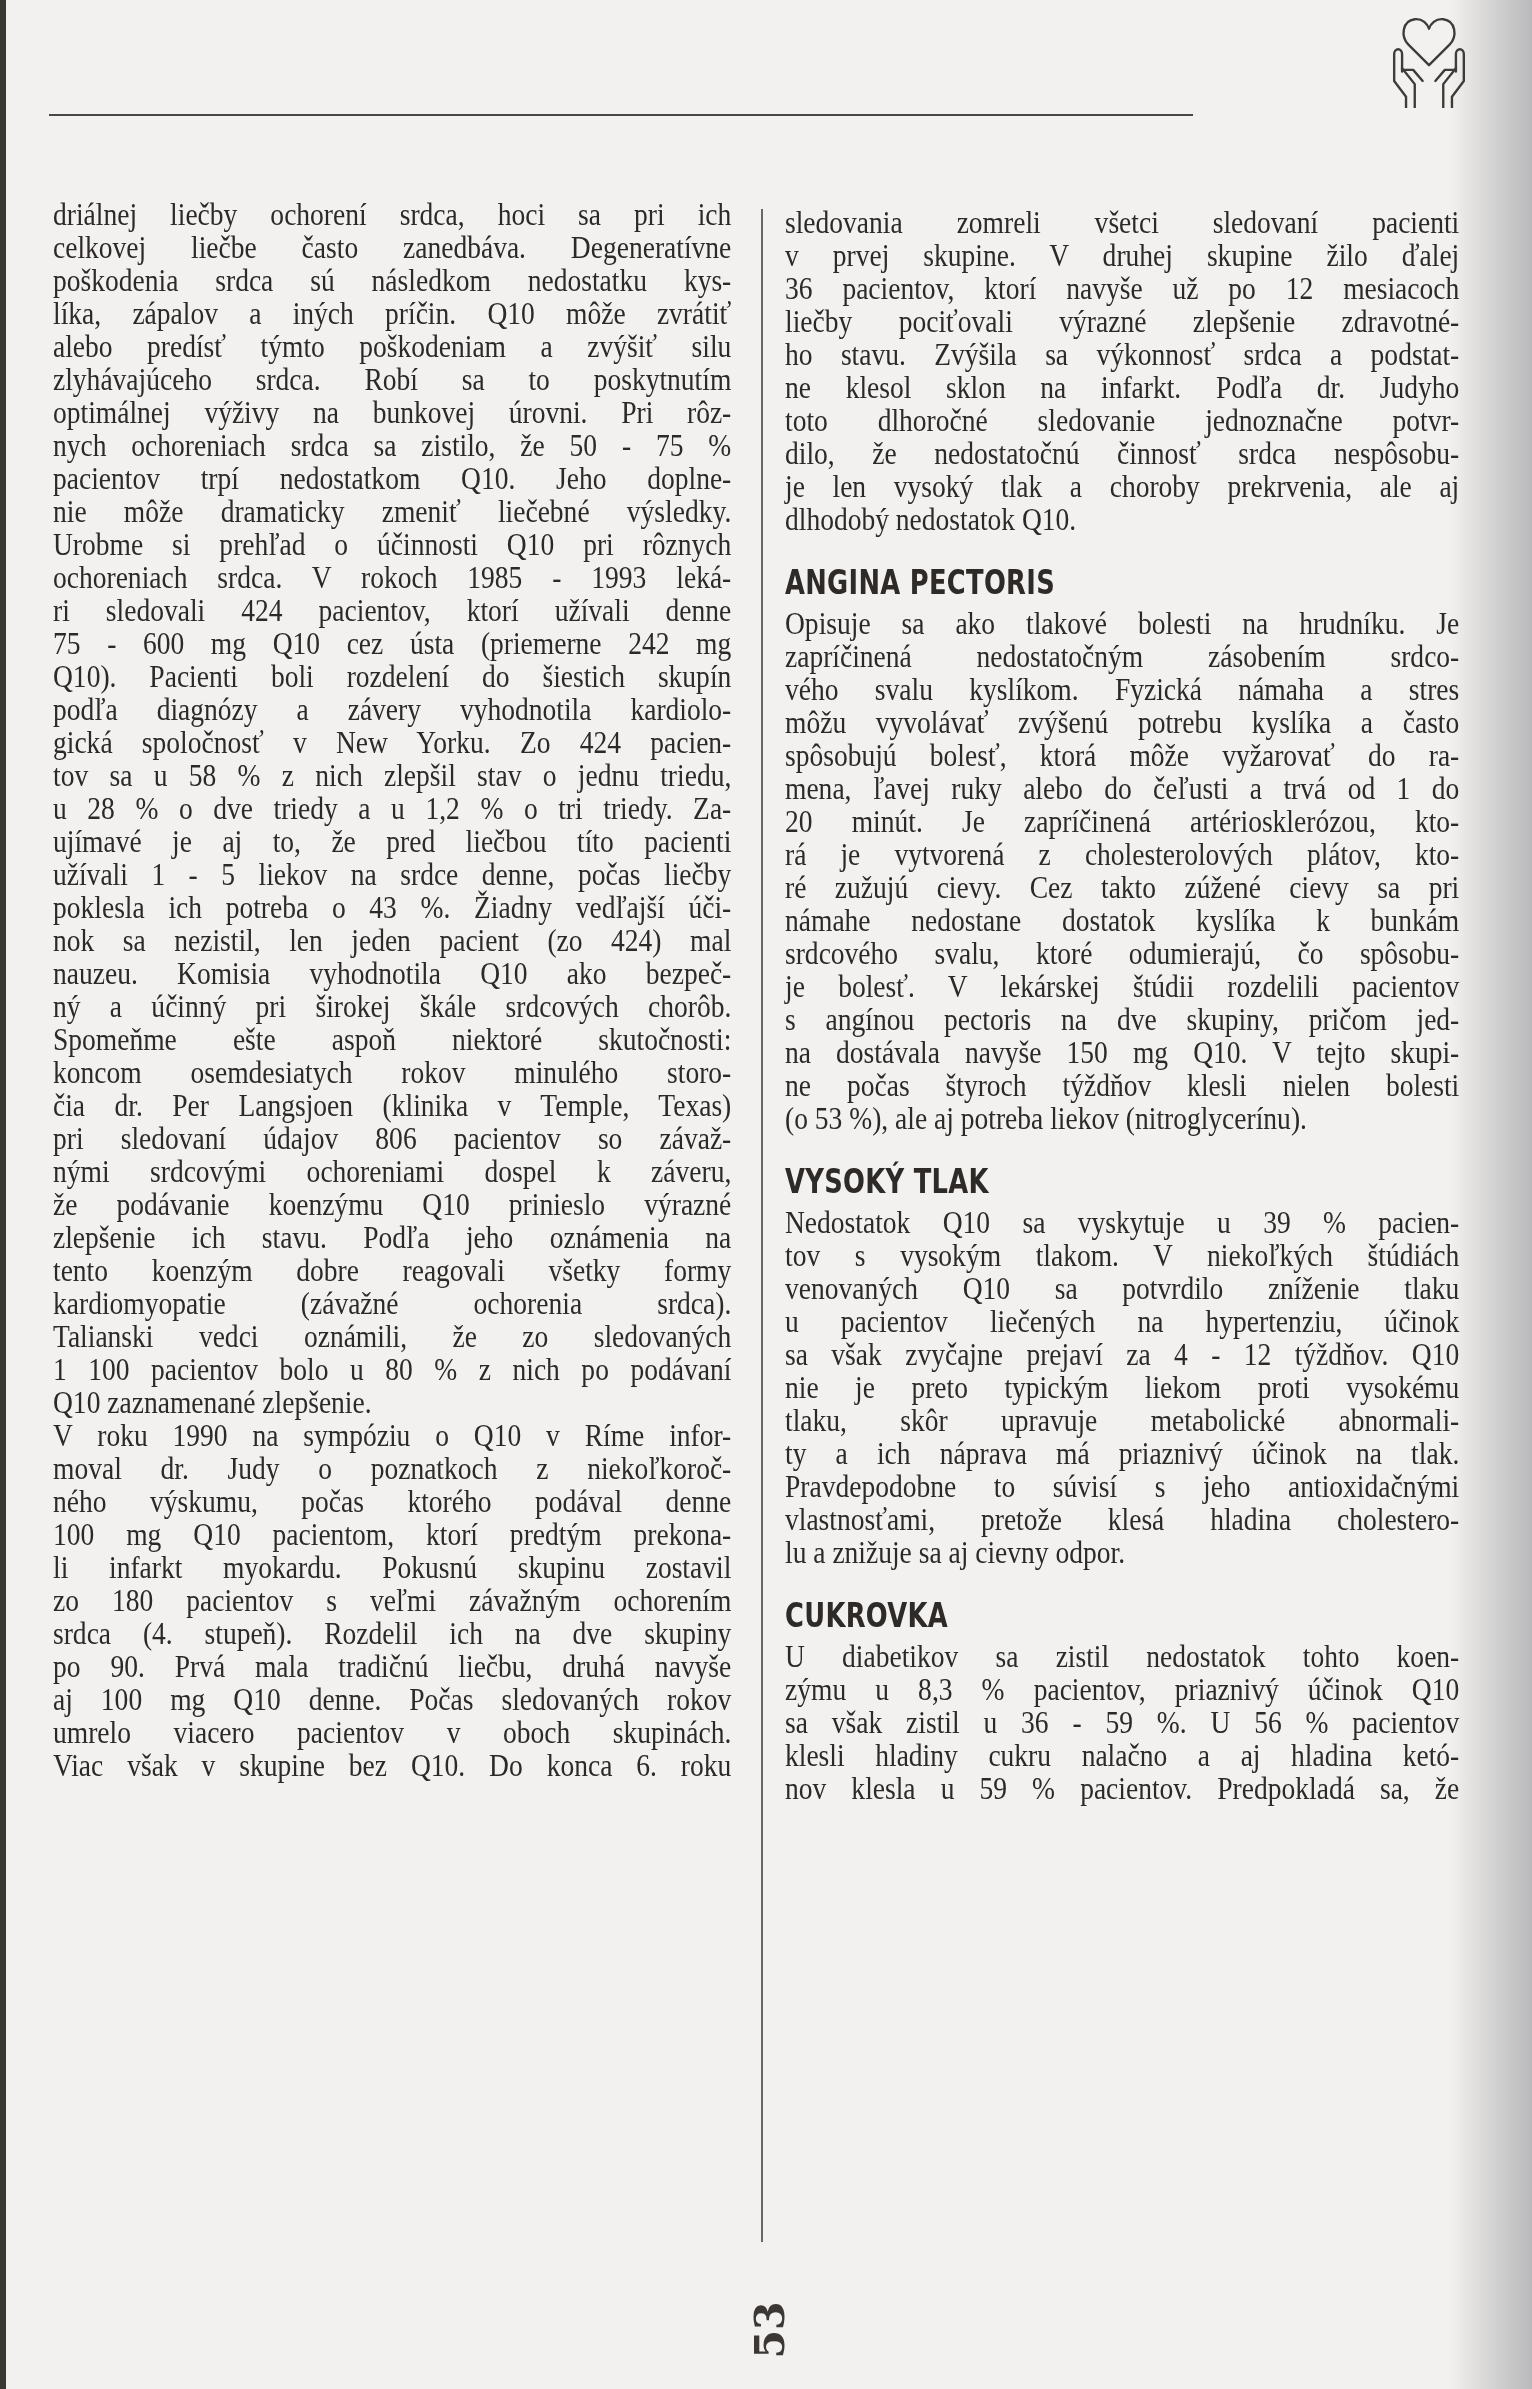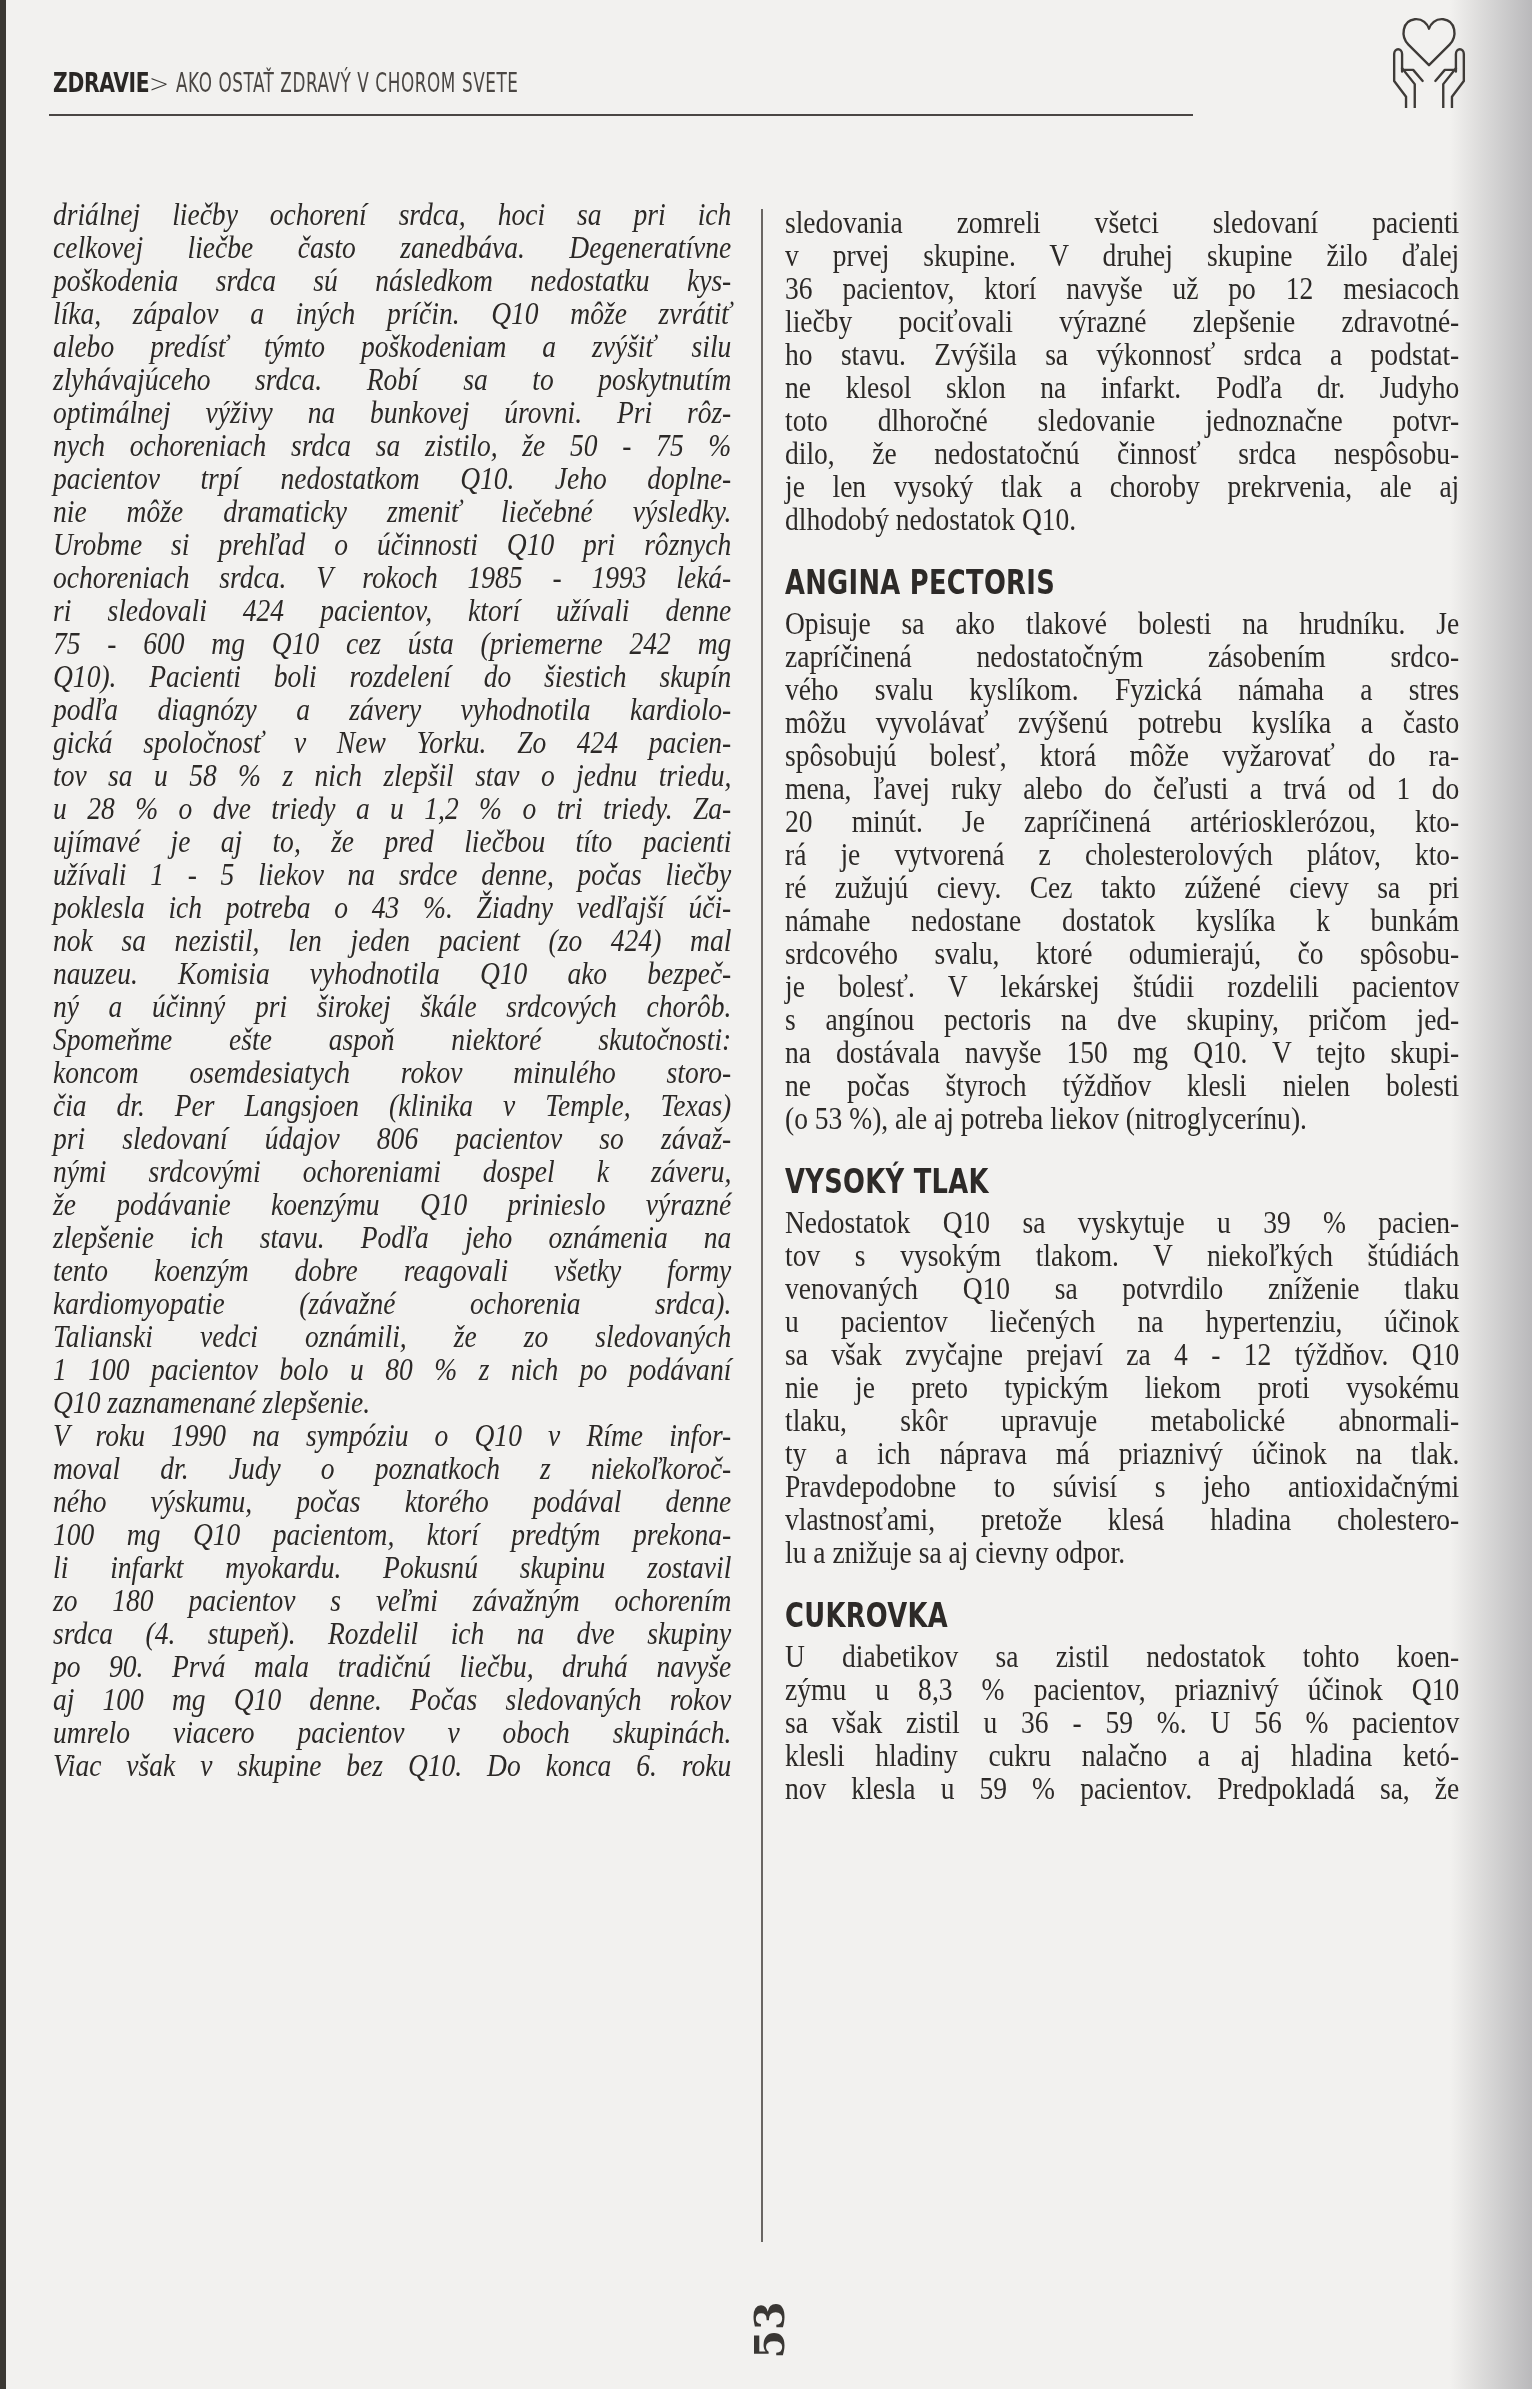--- a/index.html
+++ b/index.html
@@ -41,21 +41,21 @@
       position: absolute; left: 49px; top: 114px; width: 1144px; height: 2.4px;
       background: #4a4644;
     }
     .header-icon {
       position: absolute; left: 1391px; top: 8px; width: 76px; height: 100px;
     }
     .column {
       position: absolute; top: 198px;
       font-size: 32px; line-height: 33px; color: #2c2927;
     }
-    .col-left { left: 53px; width: 677px; font-style: italic; }
+    .col-left { left: 53px; width: 677px; }
     .col-right { left: 785px; width: 673px; margin-top: 8px; }
     .line {
       display: block; white-space: nowrap; height: 33px;
       text-align: justify; text-align-last: justify;
       transform: scaleX(0.86); transform-origin: left;
       width: 116.5%;
     }
     .line.last { text-align-last: left; }
     .col-divider {
       position: absolute; left: 761px; top: 209px; width: 1.6px; height: 2033px;
@@ -74,25 +74,20 @@
       transform: rotate(-90deg); display: flex; align-items: center; justify-content: center;
       font-weight: bold;
     }
   </style>
 </head>
 <body>
 
 <div class="page">
   <div class="binding-edge"></div>
 
-  <div class="header">
-    <span class="section">ZDRAVIE</span>
-    <span class="sep">&gt;</span>
-    <span class="crumb">AKO OSTAŤ ZDRAVÝ V CHOROM SVETE</span>
-  </div>
   <div class="header-rule"></div>
 
   <svg class="header-icon" viewBox="0 0 96 126" fill="none" stroke="#3f3b38" stroke-width="3" stroke-linecap="round" stroke-linejoin="round">
     <path d="M48 72 L22 46 C12 36 14 16 30 14 C40 13 46 20 48 26 C50 20 56 13 66 14 C82 16 84 36 74 46 Z"></path>
     <path d="M19 128 L19 112 L4 92 L4 58 C4 50 14 50 14 58 L14 80"></path>
     <path d="M14 76 L30 96 L30 128"></path>
     <path d="M16 78 L28 78 L40 92"></path>
     <path d="M77 128 L77 112 L92 92 L92 58 C92 50 82 50 82 58 L82 80"></path>
     <path d="M82 76 L66 96 L66 128"></path>
     <path d="M80 78 L68 78 L56 92"></path>

